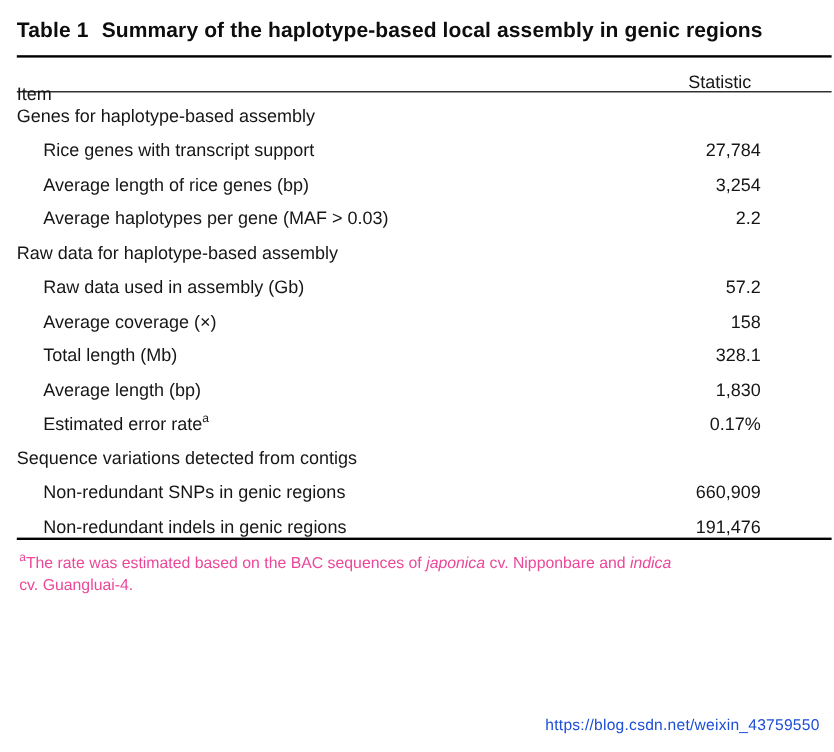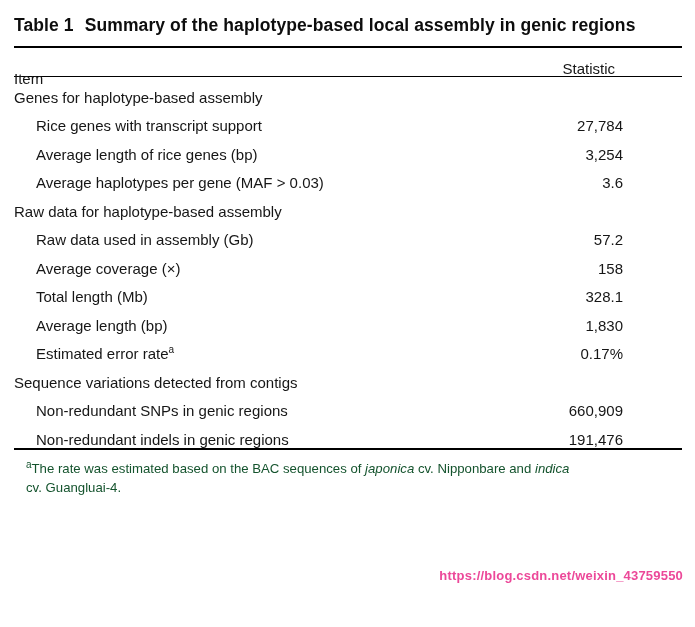--- a/index.html
+++ b/index.html
@@ -4,21 +4,21 @@
 <style>
   * { box-sizing: border-box; }
   html, body { margin: 0; padding: 0; }
   body {
     width: 695px; height: 627px;
     background: #ffffff;
     color: #161616;
     font-family: "Liberation Sans", sans-serif;
     overflow: hidden;
   }
-  .page { position: relative; width: 695px; height: 627px; padding: 6px 13px 0 14px; }
+  .page { position: relative; width: 695px; height: 627px; padding: 6px 2px 0 14px; }
 
   .title {
     font-size: 17.5px; font-weight: 700; line-height: 26px;
     margin: 6px 0 8px 0; width: 658px; color: #0d0d0d;
     letter-spacing: 0.1px;
   }
   .title .tlabel { margin-right: 11px; }
 
   .rule-thick { height: 0; border-top: 2px solid #000; }
   .rule-thin  { height: 0; border-top: 1px solid #000; }
@@ -30,31 +30,30 @@
   .label { flex: 1 1 auto; white-space: nowrap; margin-top: 32px; }
   .value { flex: 0 0 auto; width: 215px; text-align: right; padding-right: 59px; }
   .hdr .value { padding-right: 67px; margin-top: 12px; }
 
   .row.data .label { padding-left: 22px; }
   .row.section .label { padding-left: 0; }
 
   sup { font-size: 10px; line-height: 0; }
 
   .footnote {
-    margin: 9px 0 0 12px;
-    font-size: 13.2px; line-height: 19px; color: #14532d;
+    margin: 9px 0 0 2px;
+    font-size: 13.2px; line-height: 19px; color: #ec4899;
     width: 666px;
   }
   .footnote i { font-style: italic; }
 
   .watermark {
-    position: absolute; top: 568px; right: 12px;
-    font-size: 13px; color: #ec4899;
+    position: absolute; top: 596px; right: 12px;
+    font-size: 13px; color: #1d4ed8;
     letter-spacing: 0.2px;
-    font-weight: bold;
   }
 </style>
 </head>
 <body>
 
 <div class="page">
 
   <div class="title"><span class="tlabel">Table 1</span><span>Summary of the haplotype-based local assembly in genic regions</span></div>
 
   <div class="rule-thick"></div>
@@ -74,21 +73,21 @@
     <div class="row data">
       <span class="label">Rice genes with transcript support</span>
       <span class="value">27,784</span>
     </div>
     <div class="row data">
       <span class="label">Average length of rice genes (bp)</span>
       <span class="value">3,254</span>
     </div>
     <div class="row data">
       <span class="label">Average haplotypes per gene (MAF &gt; 0.03)</span>
-      <span class="value">3.6</span>
+      <span class="value">2.2</span>
     </div>
     <div class="row section">
       <span class="label">Raw data for haplotype-based assembly</span>
       <span class="value"></span>
     </div>
     <div class="row data">
       <span class="label">Raw data used in assembly (Gb)</span>
       <span class="value">57.2</span>
     </div>
     <div class="row data">

